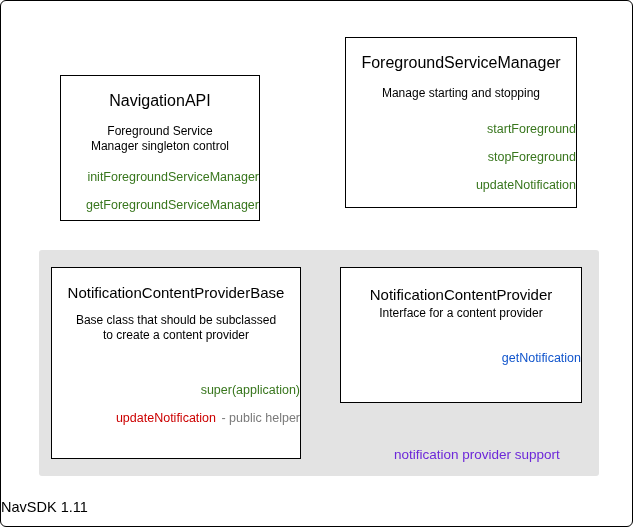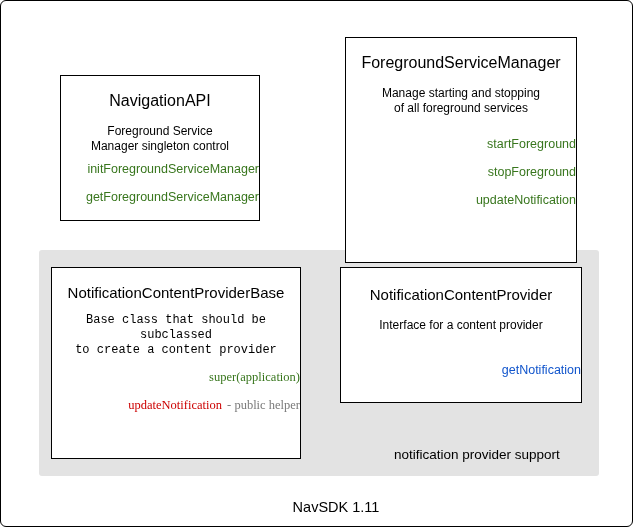--- a/index.html
+++ b/index.html
@@ -54,85 +54,82 @@
   .method { margin-bottom: 13px; line-height: 15px; }
   .green  { color: var(--green, #38761d); }
   .red    { color: var(--red, #cc0000); }
   .blue   { color: var(--blue, #1155cc); }
   .suffix { color: var(--suffix_gray, #7a7a7a); }
   .gray-label {
     position: absolute;
     left: 393px;
     top: 446px;
     font-size: 13.5px;
-    color: #000000;
+    color: #6d28d9;
   }
   .footer {
     position: absolute;
     left: 0;
     top: 498px;
     width: 100%;
-    text-align: center;
     font-size: 14.5px;
     color: #000;
-    padding-left: 39px;
   }
 </style>
 </head>
 <body>
 
 <div class="canvas">
 
   <div class="gray-area"></div>
 
   <div class="box" style="left:59px; top:74px; width:200px; height:146px;">
     <div class="box-title">NavigationAPI</div>
     <div class="box-subtitle">
       <span class="line">Foreground Service</span>
       <span class="line">Manager singleton control</span>
     </div>
-    <div class="methods" style="margin-top:8px; padding-left:16px;">
+    <div class="methods" style="margin-top:16px; padding-left:16px;">
       <div class="method green">initForegroundServiceManager</div>
       <div class="method green">getForegroundServiceManager</div>
     </div>
   </div>
 
-  <div class="box" style="left:344px; top:36px; width:232px; height:226px;">
+  <div class="box" style="left:344px; top:36px; width:232px; height:171px;">
     <div class="box-title">ForegroundServiceManager</div>
     <div class="box-subtitle">
       <span class="line">Manage starting and stopping</span>
-      <span class="line">of all foreground services</span>
     </div>
     <div class="methods" style="margin-top:21px; padding-left:16px;">
       <div class="method green">startForeground</div>
       <div class="method green">stopForeground</div>
       <div class="method green">updateNotification</div>
     </div>
   </div>
 
   <div class="box" style="left:50px; top:266px; width:250px; height:192px;">
     <div class="box-title small">NotificationContentProviderBase</div>
-    <div class="box-subtitle" style="margin-top:12px;font-family:Liberation Mono, monospace;">
+    <div class="box-subtitle" style="margin-top:12px;">
       <span class="line">Base class that should be subclassed</span>
       <span class="line">to create a content provider</span>
     </div>
-    <div class="methods" style="margin-top:12px; padding-left:30px;font-family:Liberation Serif, serif;">
+    <div class="methods" style="margin-top:40px; padding-left:30px;">
       <div class="method">
         <span class="green">super(application)</span>
       </div>
       <div class="method">
         <span class="red">updateNotification</span>
         <span class="suffix" style="margin-left:2px;">- public helper</span>
       </div>
     </div>
   </div>
 
   <div class="box" style="left:339px; top:266px; width:242px; height:136px;">
     <div class="box-title small" style="margin-top:18px;">NotificationContentProvider</div>
-    <div class="box-subtitle" style="margin-top:15px;">
+    <div class="box-subtitle" style="margin-top:3px;">
       <span class="line">Interface for a content provider</span>
     </div>
     <div class="methods" style="margin-top:30px; padding-left:21px;">
       <div class="method">
         <span class="blue">getNotification</span>
       </div>
     </div>
   </div>
 
   <div class="gray-label">notification provider support</div>

